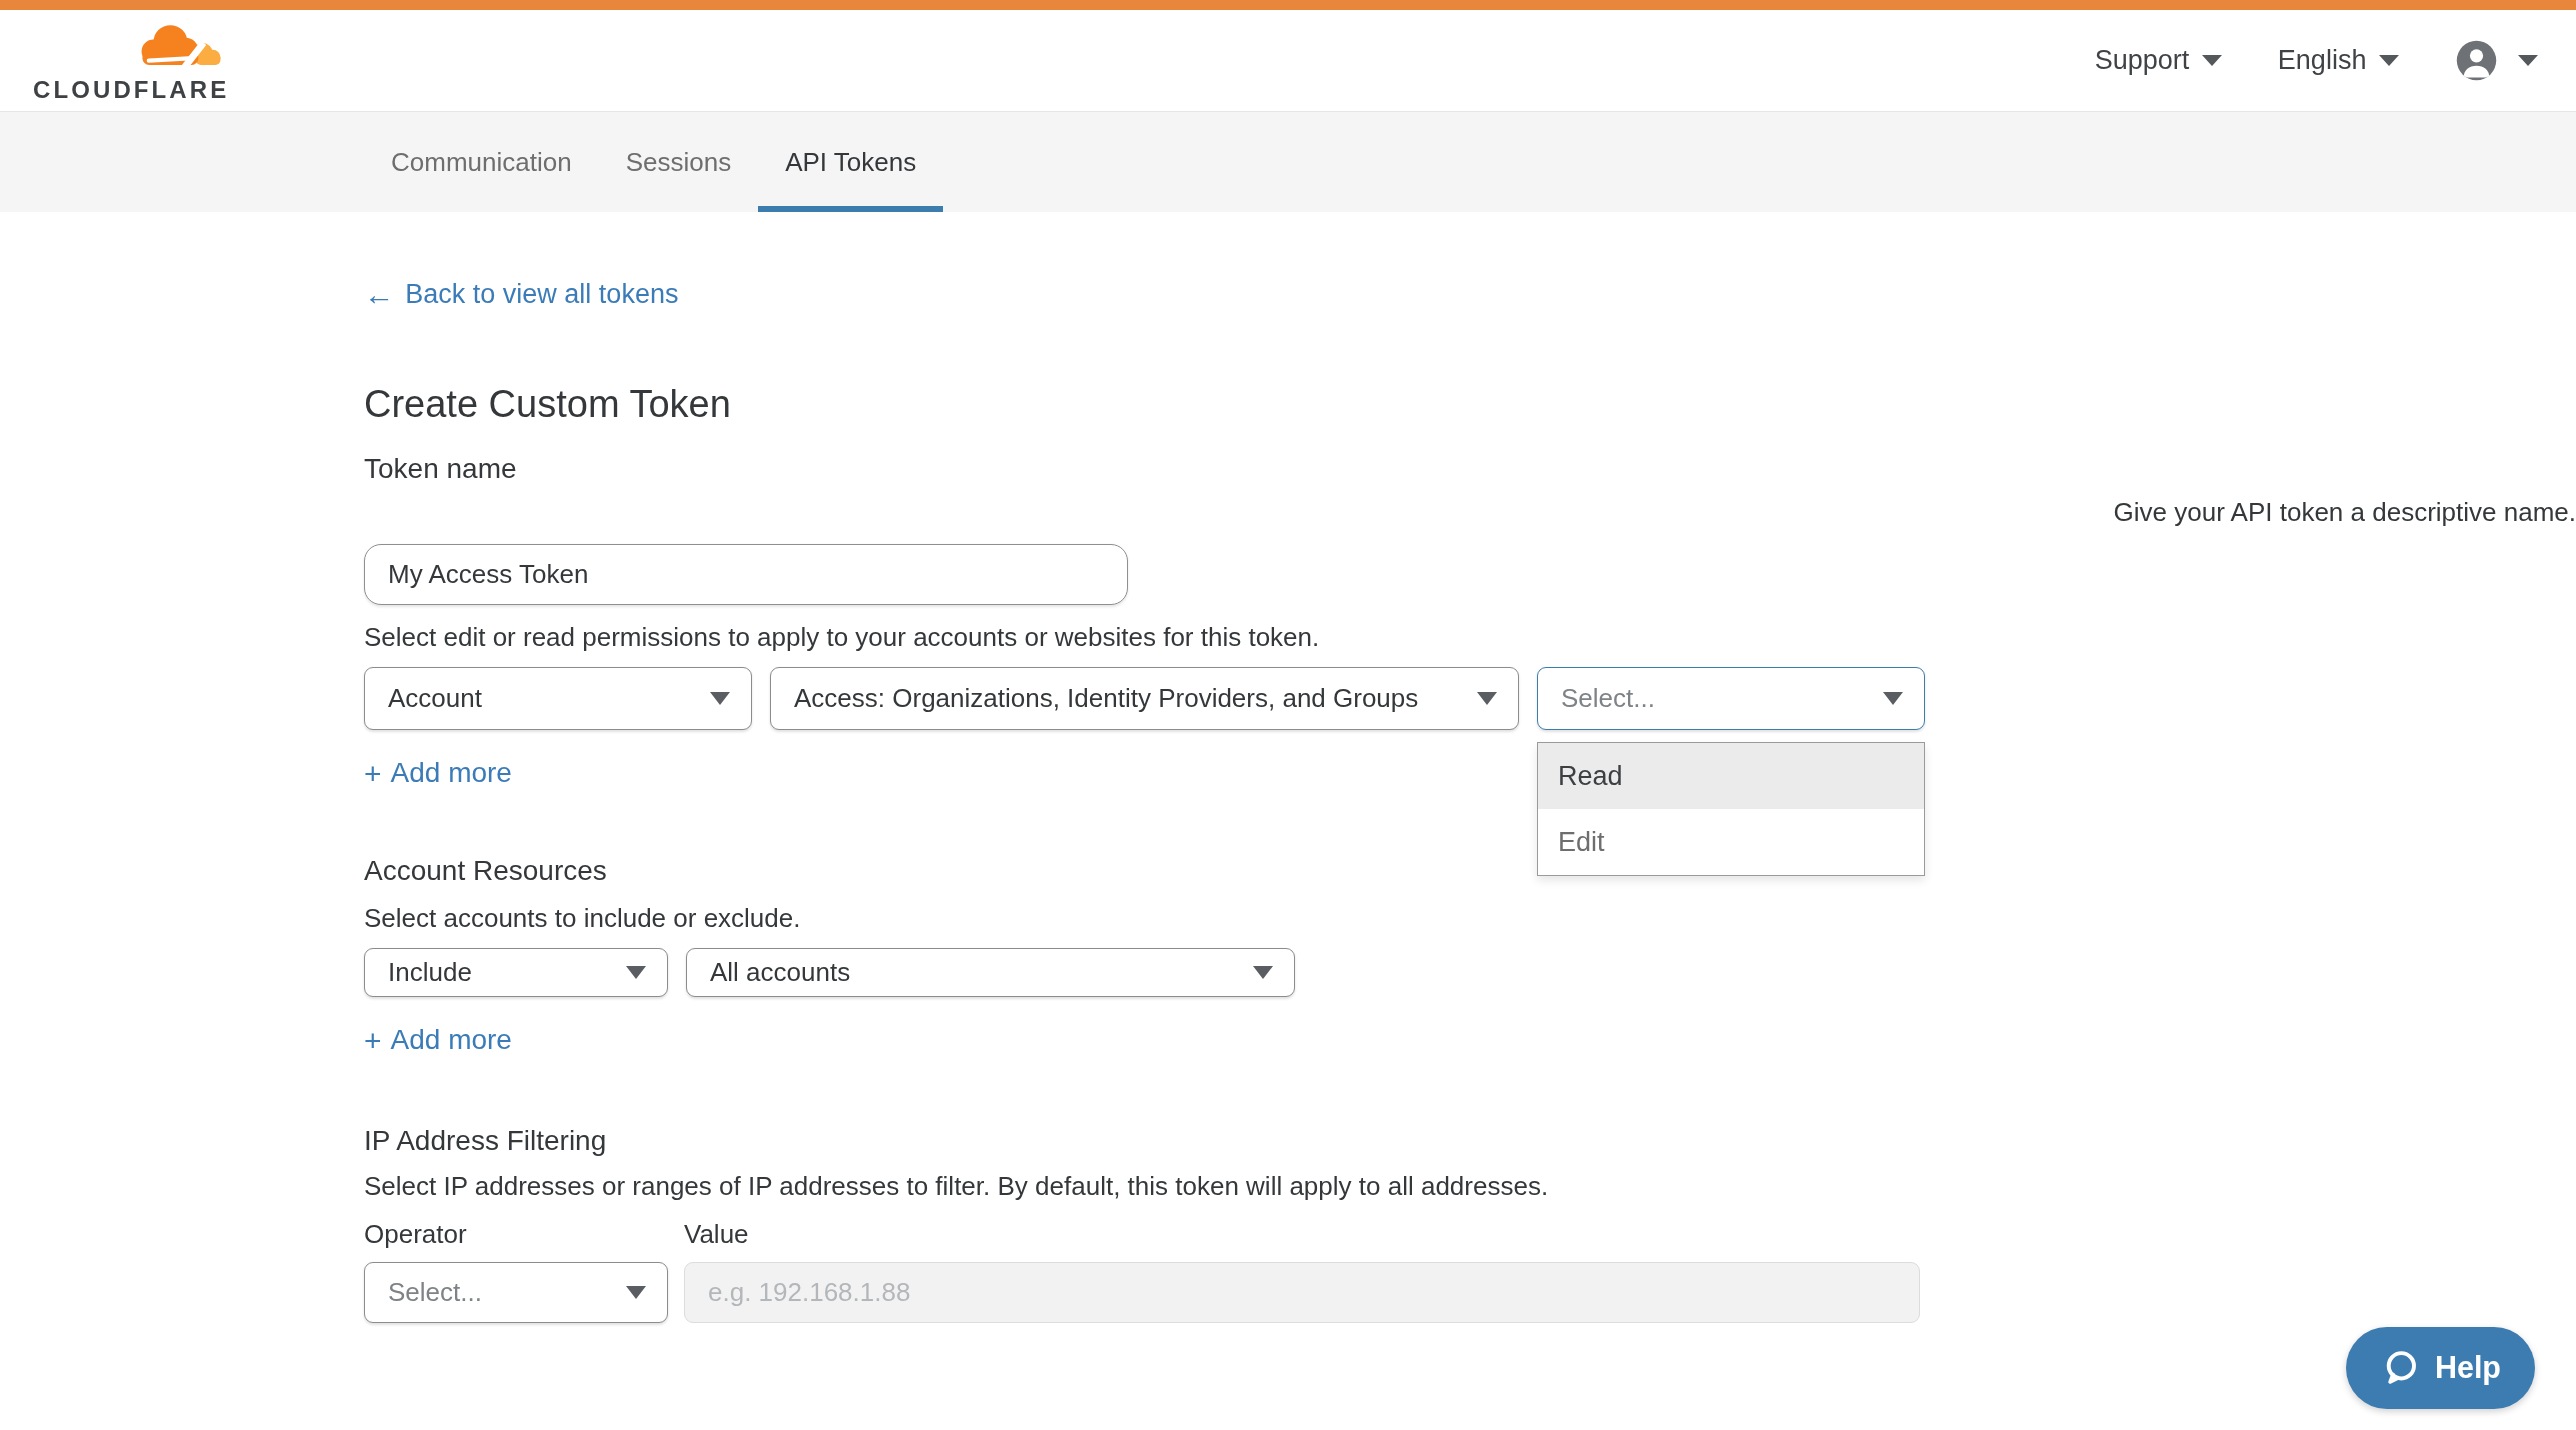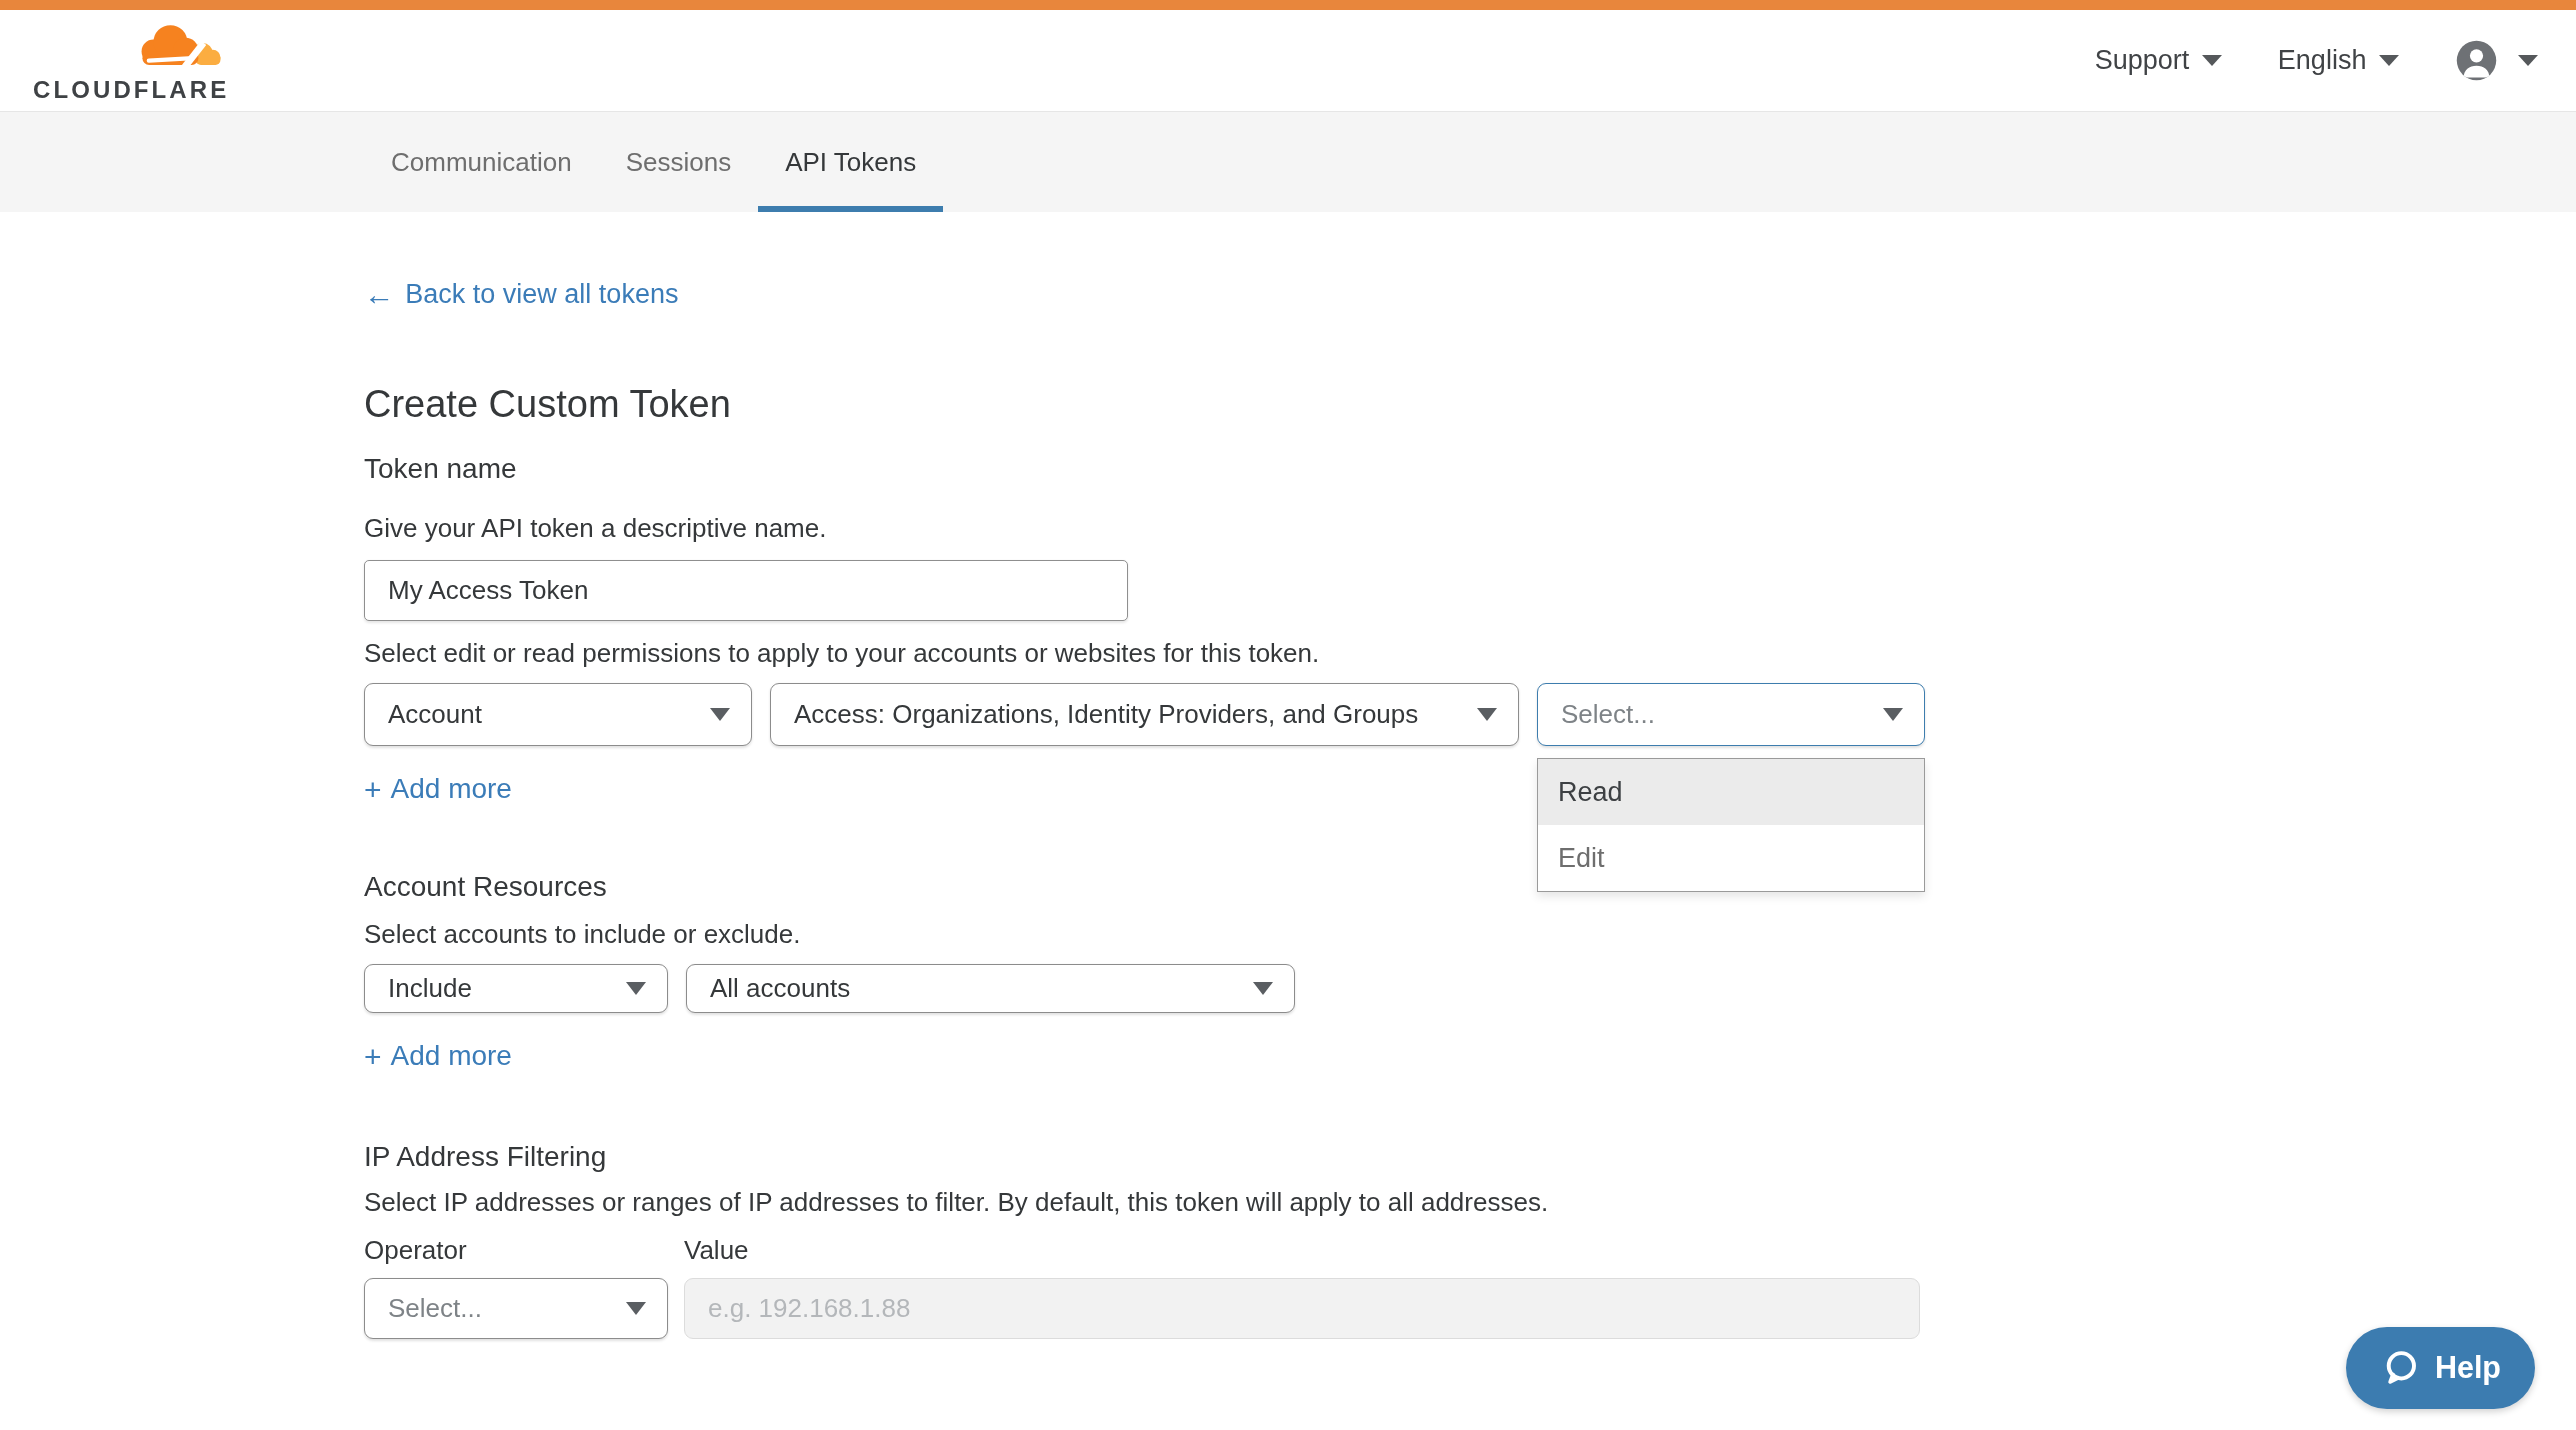--- a/index.html
+++ b/index.html
@@ -31,23 +31,23 @@
   
   .content { padding-left: 364px; }
   .back-link { display: inline-flex; align-items: center; gap: 10.8px; margin-top: 65px;
     color: #3B7CB8; font-size: 27px; line-height: 34px; text-decoration: none; cursor: pointer; }
   .back-arrow { font-size: 30.5px; line-height: 27px; }
   h1 { margin-top: 72px; font-size: 38px; line-height: 42px; font-weight: 400; color: #35383A; }
   h3 { font-size: 28px; line-height: 33px; font-weight: 400; color: #35383A; }
   .desc { font-size: 26px; line-height: 31px; color: #35383A; }
 
   .sec-tokenname h3 { margin-top: 27px; }
-  .sec-tokenname .desc { margin-top: 28px; }
+  .sec-tokenname .desc { margin-top: 12px; text-align: right; }
   .text-input { margin-top: 16px; width: 764px; height: 61px; border: 0.9px solid #8F8F8F;
-    border-radius: 5px; padding: 0 23px; font-size: 26px; color: #35383A; background: #fff;
+    border-radius: 17px; padding: 0 23px; font-size: 26px; color: #35383A; background: #fff;
     font-family: "Liberation Sans", sans-serif; box-shadow: 0 1.8px 2.7px rgba(0,0,0,0.10); }
 
   .sec-permissions h3 { margin-top: 65px; }
   .sec-permissions .desc { margin-top: 17px; }
   .select-row { display: flex; gap: 18px; margin-top: 14.4px; position: relative; }
   .select { height: 63px; border: 0.9px solid #8C8C8C; border-radius: 9px; background: #fff;
     display: flex; align-items: center; justify-content: space-between; padding: 0 21.5px 0 23px;
     font-size: 26px; color: #35383A; cursor: pointer; box-shadow: 0 1.8px 2.7px rgba(0,0,0,0.12); gap: 44px; }
   .select .caret { border-left-width: 10.8px; border-right-width: 10.8px; border-top-width: 13.5px; border-top-color: #5A5E62; }
   .select.placeholder-text { color: #7E8387; }

